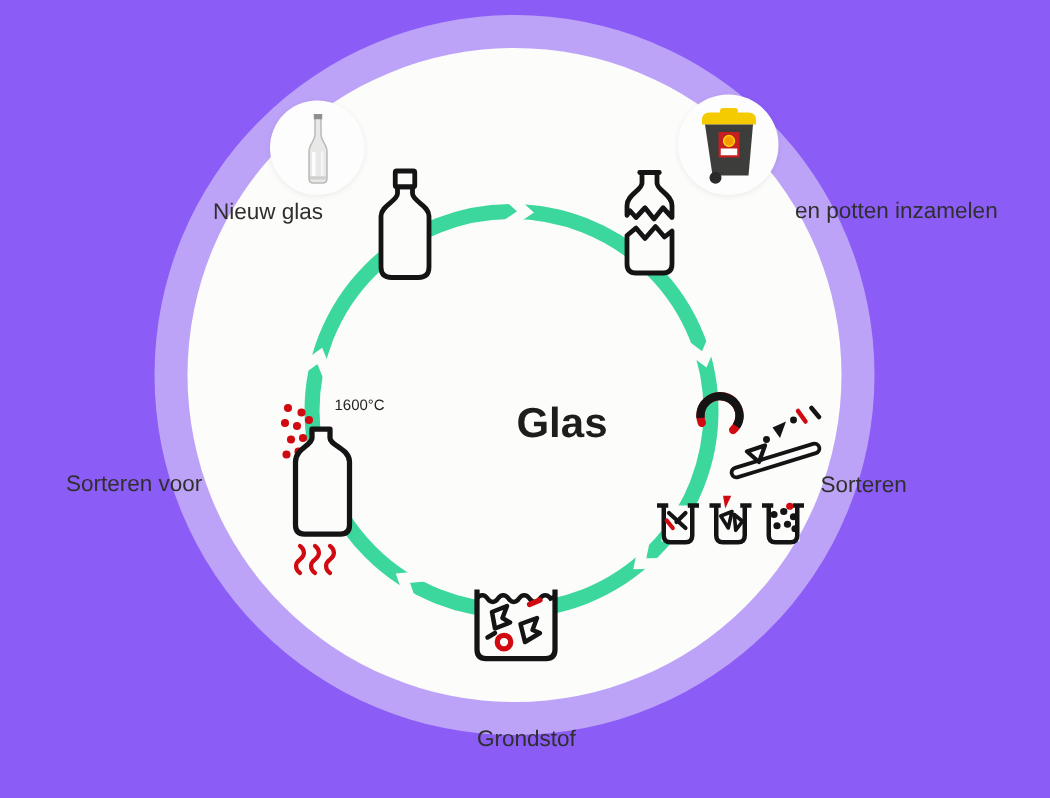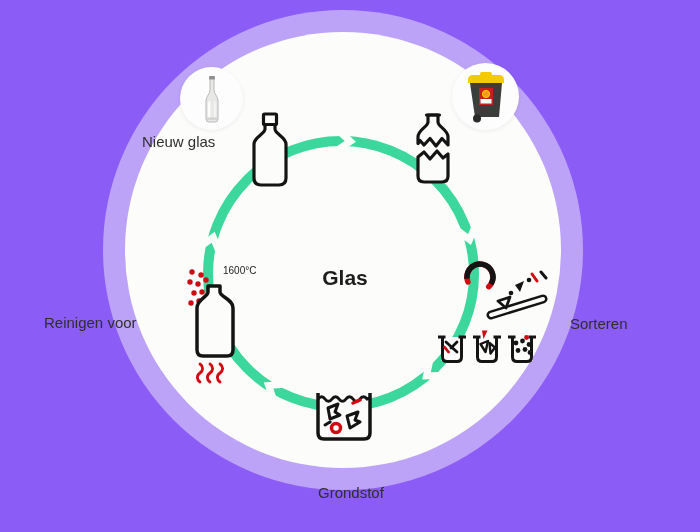--- a/index.html
+++ b/index.html
@@ -19,21 +19,21 @@
     border-radius:50%;background:#fcfcfb;
   }
   .abs{position:absolute;}
   .stage-label{
     position:absolute;
     font-size:15px;line-height:23px;color:#2f2f2e;
     white-space:nowrap;
   }
   .center-title{
     position:absolute;left:285px;top:266px;width:120px;
-    text-align:center;font-size:21px;font-weight:bold;color:#1d1d1b;
+    text-align:right;font-size:28px;font-weight:bold;color:#1d1d1b;
   }
   .temp-label{
     position:absolute;left:223px;top:265px;
     font-size:10px;color:#232322;white-space:nowrap;
   }
   .badge{
     position:absolute;border-radius:50%;background:#fdfdfd;
     box-shadow:0 1px 4px rgba(0,0,0,0.07);
     display:flex;align-items:center;justify-content:center;
   }
@@ -172,31 +172,32 @@
       <circle cx="20" cy="24" r="3.6" fill="#f59b00" stroke="#ffd800" stroke-width="1"></circle>
       <rect x="14.5" y="29" width="11" height="4.5" fill="#ffffff"></rect>
     </svg>
   </div>
 
   <div class="stage-label" style="left:142px;top:130px">
     <span>Nieuw glas</span>
   </div>
 
   <div class="stage-label" style="left:530px;top:129px">
-  </div>
-
-  <div class="stage-label" style="left:570px;top:312px">
+    <div>en potten inzamelen</div>
+  </div>
+
+  <div class="stage-label" style="left:547px;top:312px">
     <span>Sorteren</span>
   </div>
 
   <div class="stage-label" style="left:318px;top:481px">
     <span>Grondstof</span>
   </div>
 
   <div class="stage-label" style="left:44px;top:311px">
-    <div>Reinigen voor</div>
+    <div>Sorteren voor</div>
   </div>
 
   <div class="temp-label">1600°C</div>
 
   <div class="center-title">Glas</div>
 
 </div>
 
 </body></html>

